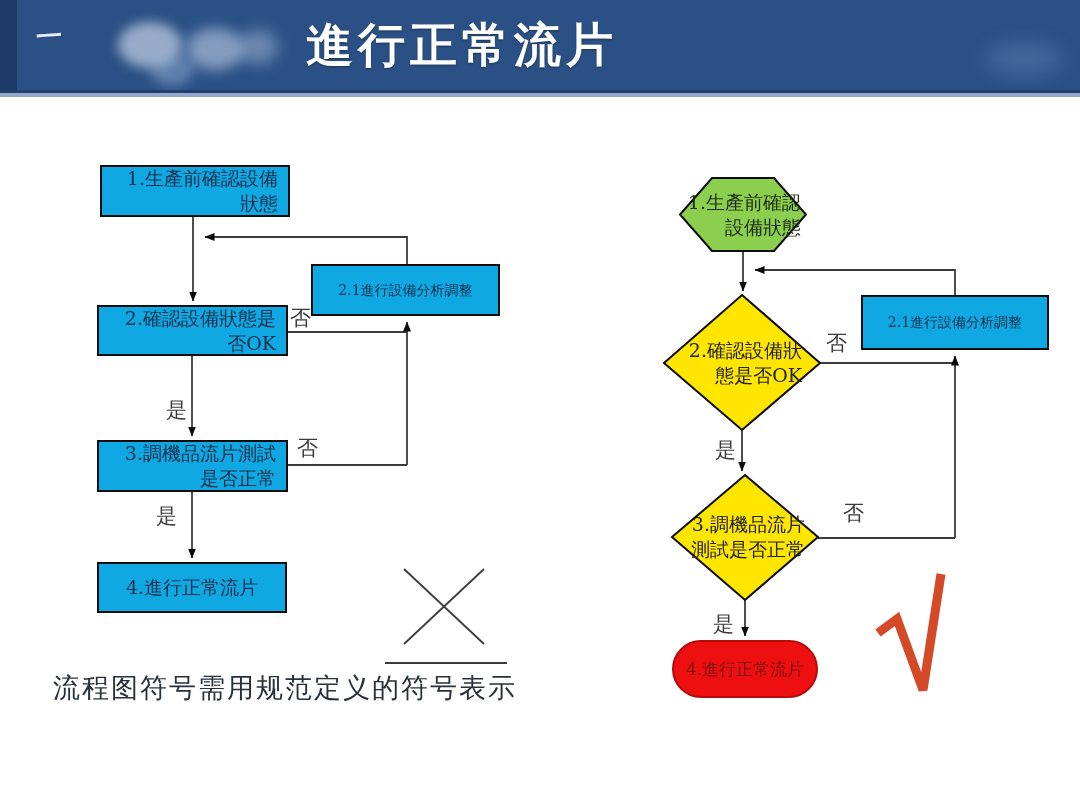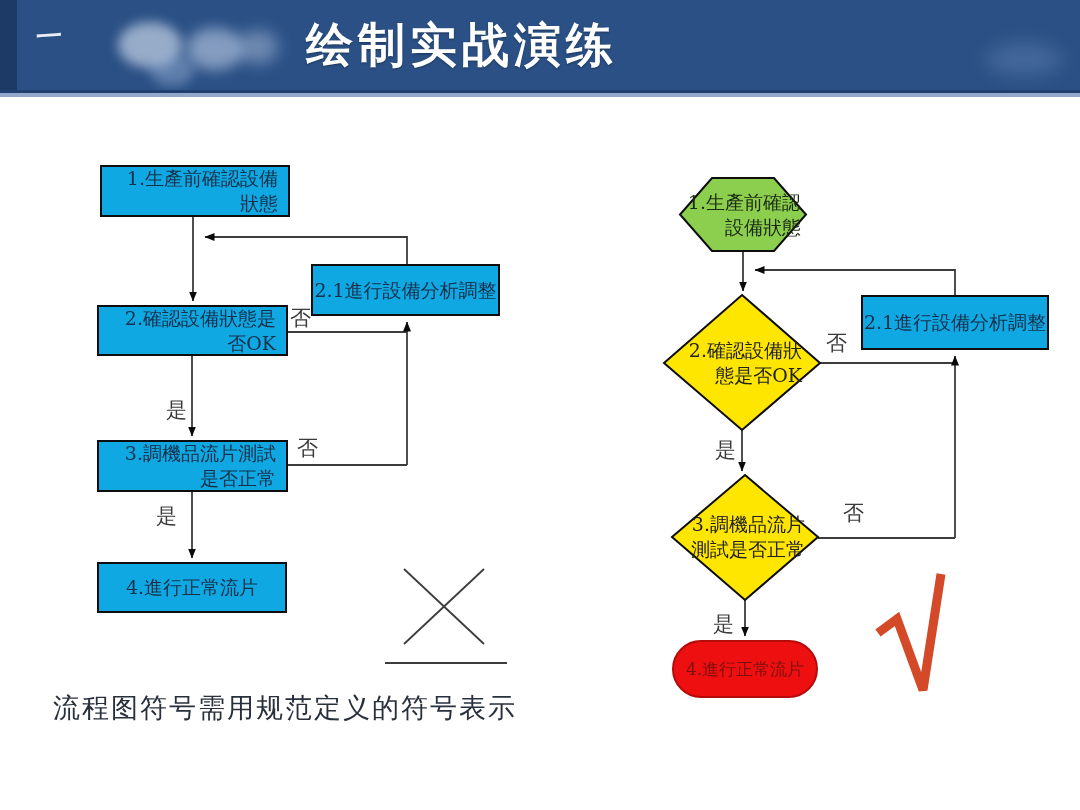--- a/index.html
+++ b/index.html
@@ -30,46 +30,46 @@
   svg.wires polygon.hex{fill:var(--hexagon-fill,#8ccf4e);stroke:#0d0d0d;stroke-width:2;}
   svg.wires polygon.dia{fill:var(--diamond-fill,#ffe600);stroke:#0d0d0d;stroke-width:2;}
   .xmark line{stroke:var(--wrong-mark,#1b1bb4);stroke-width:11;}
   .checkmark{stroke:var(--check-mark,#d44a28);stroke-width:9;fill:none;stroke-linejoin:miter;}
   
   .node{position:absolute;display:flex;align-items:center;justify-content:center;text-align:right;line-height:1.3;}
   .proc{
     background:var(--process-fill,#10a8e2);border:2px solid #0d0d0d;box-sizing:border-box;
     color:#14304b;font-size:19px;padding:0 10px;
   }
-  .proc.nowrap{white-space:nowrap;padding:0 4px;font-size:19px;}
+  .proc.nowrap{white-space:nowrap;padding:0 4px;font-size:14px;}
   .shape-text{color:#1c2a12;font-size:19px;}
   .dia-text{color:#222222;font-size:19px;}
   .terminator{
     background:var(--terminator-fill,#ee1010);border:2px solid #b50b0b;border-radius:29px;
     box-sizing:border-box;color:var(--terminator-text,#7e0f0f);font-size:17px;
   }
   .yn{position:absolute;color:#3a3a3a;font-size:21px;line-height:1;}
   .caption{
-    position:absolute;left:53px;top:690px;color:#28303c;font-size:27px;letter-spacing:2px;white-space:nowrap;
+    position:absolute;left:53px;top:670px;color:#28303c;font-size:27px;letter-spacing:2px;white-space:nowrap;
   }
 </style>
 </head>
 <body>
 
 <div class="slide">
 
   <div class="header">
     <div class="header-left-strip"></div>
     <div class="smudge s1"></div>
     <div class="smudge s2"></div>
     <div class="smudge s3"></div>
     <div class="smudge s4"></div>
     <div class="smudge s5"></div>
     <div class="header-dash">一</div>
-    <div class="slide-title">绘制实战演练</div>
+    <div class="slide-title">進行正常流片</div>
   </div>
   <div class="header-strip1"></div>
   <div class="header-strip2"></div>
 
   <svg class="wires" viewBox="0 0 1080 810">
     <defs>
       <marker id="arrow" markerWidth="11" markerHeight="9" refX="9.5" refY="4" orient="auto" markerUnits="userSpaceOnUse">
         <path d="M0,0 L10,4 L0,8 Z" fill="#0a0a0a"></path>
       </marker>
     </defs>

